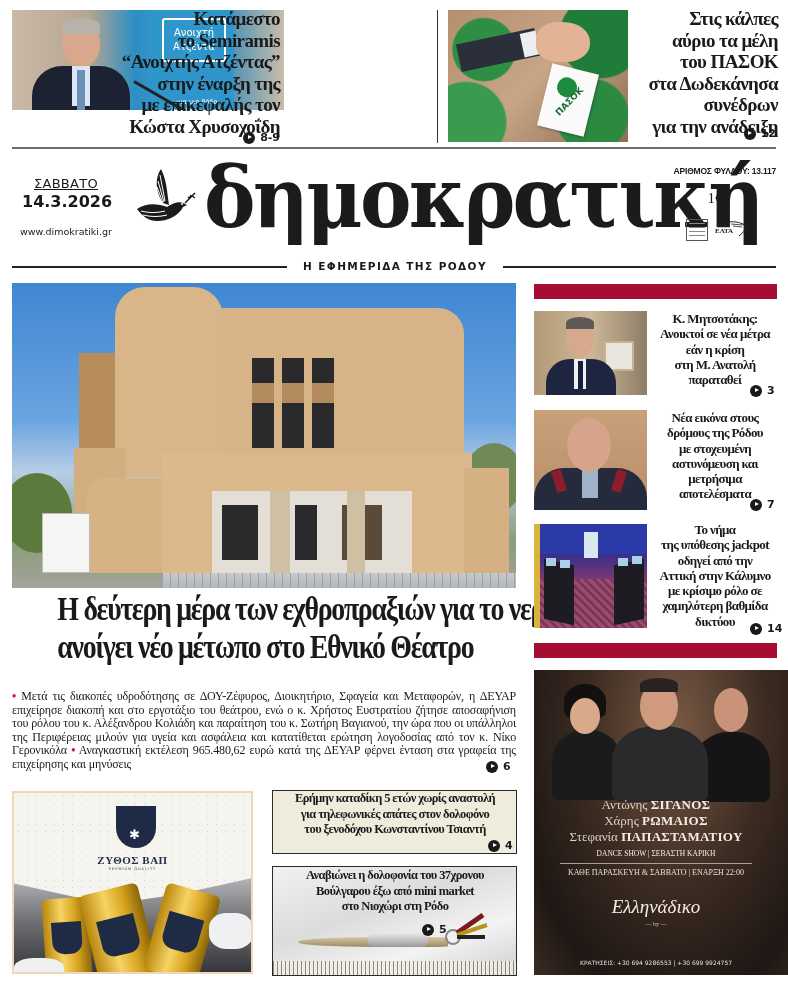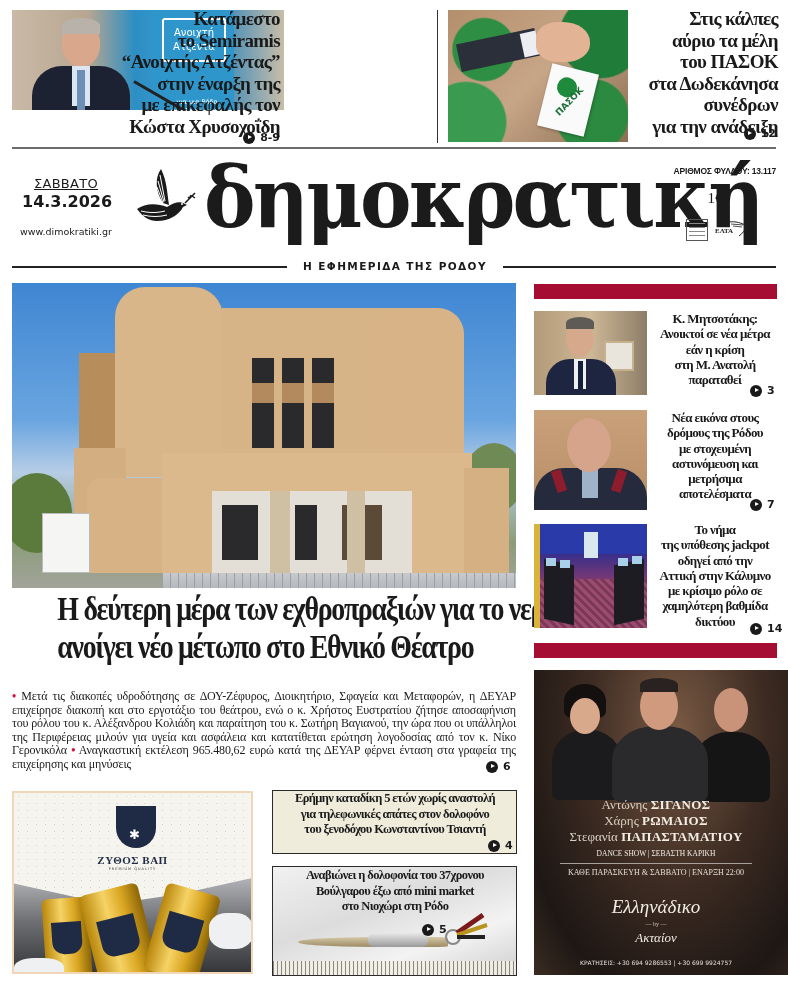--- a/index.html
+++ b/index.html
@@ -462,15 +462,14 @@
   </div>
   <div class="line ad-line-3">
     <span class="thin">Στεφανία</span>
     <span class="thick">ΠΑΠΑΣΤΑΜΑΤΙΟΥ</span>
   </div>
   <div class="line ad-line-4">DANCE SHOW | ΣΕΒΑΣΤΗ ΚΑΡΙΚΗ</div>
   <div class="divider"></div>
   <div class="line ad-line-5">ΚΑΘΕ ΠΑΡΑΣΚΕΥΗ &amp; ΣΑΒΒΑΤΟ  |  ΕΝΑΡΞΗ 22:00</div>
   <div class="line ad-line-6">Ελληνάδικο</div>
   <div class="line ad-line-7">— by —</div>
-  <div class="line ad-line-8">Ακταίον</div>
   <div class="line ad-line-9">ΚΡΑΤΗΣΕΙΣ: +30 694 9286553  |  +30 699 9924757</div>
 </div>
 
 </body></html>

